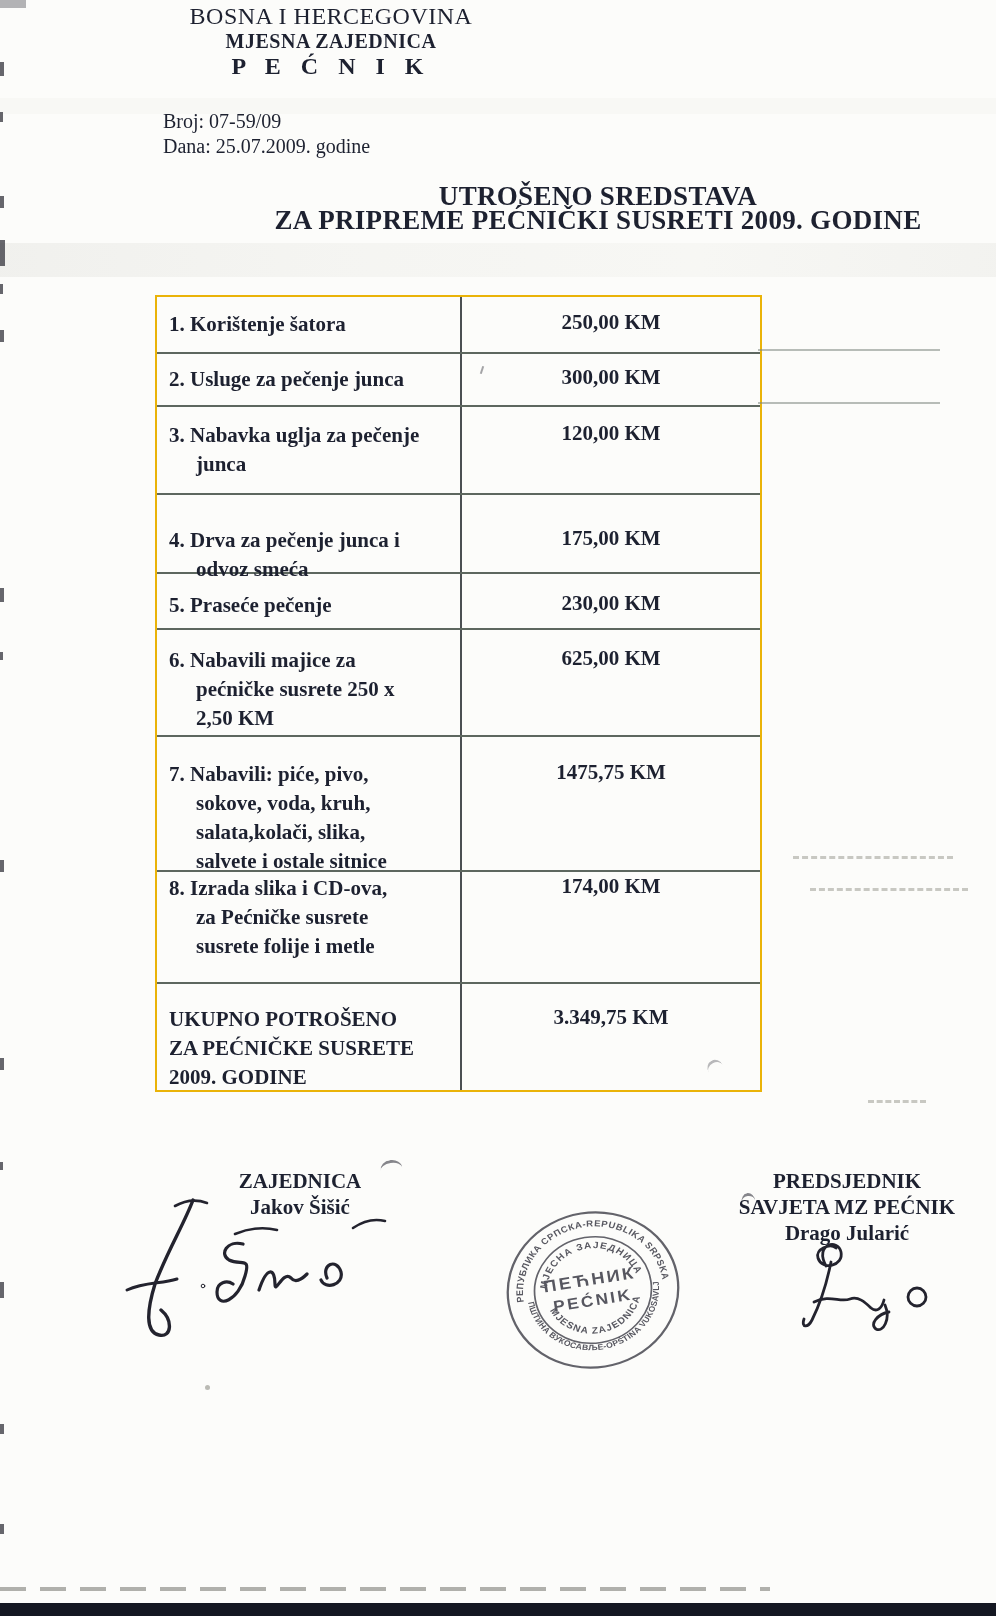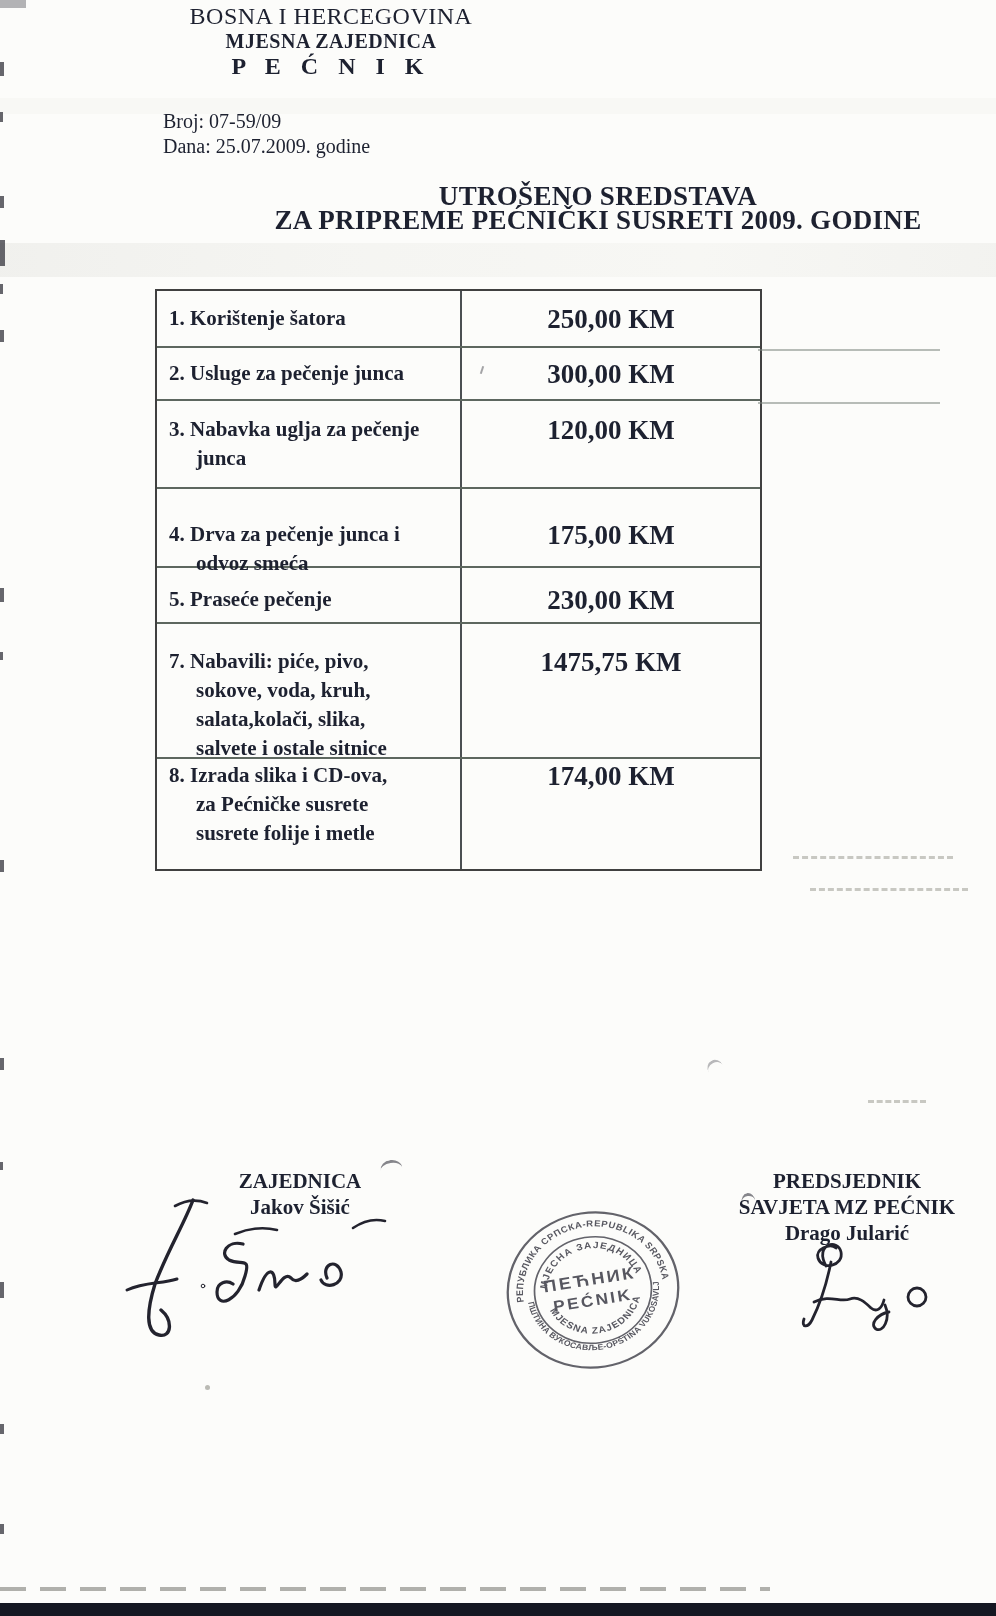--- a/index.html
+++ b/index.html
@@ -33,26 +33,26 @@
   .lh1{font-size:24px;letter-spacing:.5px;}
   .lh2{font-size:20px;font-weight:bold;letter-spacing:.5px;}
   .lh3{font-size:24px;font-weight:bold;letter-spacing:7px;}
   .meta{position:absolute;left:163px;top:109px;font-size:20px;line-height:25px;}
 
   
   .doc-title{position:absolute;left:200px;top:184px;width:796px;text-align:center;
     font-size:27px;font-weight:bold;line-height:24px;letter-spacing:.3px;}
 
   
-  .etable{position:absolute;left:155px;top:289px;width:603px;
-    border:2px solid #404040;background:transparent;}
+  .etable{position:absolute;left:155px;top:295px;width:603px;
+    border:2px solid #eab308;background:transparent;}
   .trow{display:flex;border-bottom:2px solid #5d675f;}
   .trow:last-child{border-bottom:none;}
   .c1{width:291px;padding-left:12px;border-right:2px solid #4b4f52;box-sizing:content-box;}
-  .c2{flex:1;text-align:center;font-weight:bold;font-size:27px;}
+  .c2{flex:1;text-align:center;font-weight:bold;font-size:21px;}
   .ln{font-weight:bold;font-size:21px;line-height:29px;white-space:nowrap;}
   .cont{padding-left:27px;}
   .r1{height:55px}.r1 .c1,.r1 .c2{padding-top:13px}
   .r2{height:51px}.r2 .c1,.r2 .c2{padding-top:11px}
   .r3{height:86px}.r3 .c1,.r3 .c2{padding-top:14px}
   .r4{height:77px}.r4 .c1,.r4 .c2{padding-top:31px}
   .r5{height:54px}.r5 .c1,.r5 .c2{padding-top:17px}
   .r6{height:105px}.r6 .c1,.r6 .c2{padding-top:16px}
   .r7{height:133px}.r7 .c1,.r7 .c2{padding-top:23px}
   .r8{height:110px}.r8 .c1,.r8 .c2{padding-top:2px}
@@ -138,36 +138,52 @@
         <div class="ln cont">odvoz smeća</div>
       </div>
       <div class="c2">175,00 KM</div>
     </div>
     <div class="trow r5">
       <div class="c1">
           <div class="ln">5. Praseće pečenje</div>
         </div>
       <div class="c2">230,00 KM</div>
     </div>
+    <div class="trow r6">
+      <div class="c1">
+        <div class="ln">6. Nabavili majice za</div>
+        <div class="ln cont">pećničke susrete 250 x</div>
+        <div class="ln cont">2,50 KM</div>
+      </div>
+      <div class="c2">625,00 KM</div>
+    </div>
     <div class="trow r7">
       <div class="c1">
         <div class="ln">7. Nabavili: piće, pivo,</div>
         <div class="ln cont">sokove, voda, kruh,</div>
         <div class="ln cont">salata,kolači, slika,</div>
         <div class="ln cont">salvete i ostale sitnice</div>
       </div>
       <div class="c2">1475,75 KM</div>
     </div>
     <div class="trow r8">
       <div class="c1">
         <div class="ln">8. Izrada slika i CD-ova,</div>
         <div class="ln cont">za Pećničke susrete</div>
         <div class="ln cont">susrete folije i metle</div>
       </div>
       <div class="c2">174,00 KM</div>
+    </div>
+    <div class="trow r9">
+      <div class="c1">
+        <div class="ln">UKUPNO POTROŠENO</div>
+        <div class="ln">ZA PEĆNIČKE SUSRETE</div>
+        <div class="ln">2009. GODINE</div>
+      </div>
+      <div class="c2">3.349,75 KM</div>
     </div>
   </div>
 
   <div class="sep-bleed" style="left:758px;top:349px;width:182px;"></div>
   <div class="sep-bleed" style="left:758px;top:402px;width:182px;"></div>
 
   <div class="pencil-dash" style="left:793px;top:856px;width:160px;"></div>
   <div class="pencil-dash" style="left:810px;top:888px;width:158px;"></div>
   <div class="pencil-dash" style="left:868px;top:1100px;width:58px;"></div>
   <div class="pencil-dot" style="left:205px;top:1385px;"></div>

